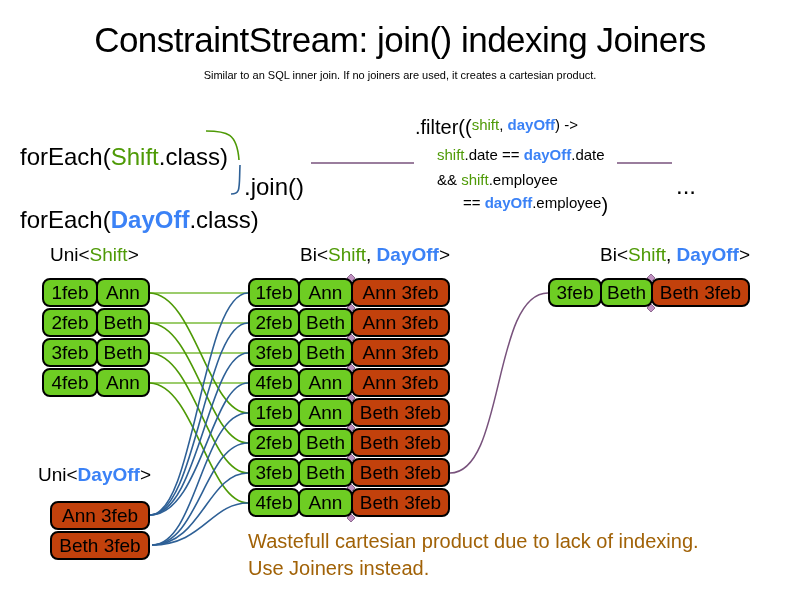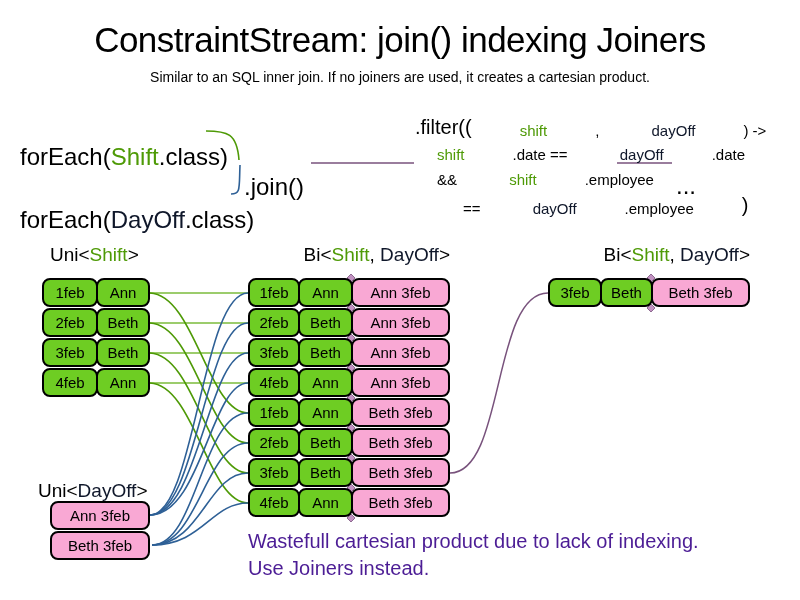--- a/index.html
+++ b/index.html
@@ -1,42 +1,42 @@
 <!DOCTYPE html>
 <html><head>
 <meta charset="utf-8">
 <style>
   html,body{margin:0;padding:0;}
   body{width:800px;height:600px;position:relative;background:#ffffff;
        font-family:"Liberation Sans",sans-serif;color:#000;overflow:hidden;}
   .abs{position:absolute;}
   #title{left:0;right:0;top:20px;text-align:center;font-size:35px;letter-spacing:-0.5px;}
-  #subtitle{left:0;right:0;top:69px;text-align:center;font-size:14px;}
+  #subtitle{left:0;right:0;top:69px;text-align:center;font-size:11px;}
   .code{font-size:24px;white-space:nowrap;margin-top:24px;}
   .tok-green{color:#4e9a06;}
-  .tok-blue{color:#0f172a;}
-  .filter-line{white-space:nowrap;display:flex;align-items:flex-end;font-size:15px;gap:48px;}
+  .tok-blue{color:#3b82f6;font-weight:bold;}
+  .filter-line{white-space:nowrap;display:flex;align-items:flex-start;font-size:15px;}
   .big{font-size:20px;}
   .hdr{font-size:19px;white-space:nowrap;}
   .hdr-center{text-align:right;}
   svg{position:absolute;left:0;top:0;z-index:0;pointer-events:none;}
   .tbl{position:absolute;z-index:1;display:flex;flex-direction:column;}
   .row{display:flex;height:29px;margin-bottom:1px;}
   .cell{box-sizing:border-box;height:29px;border:2px solid #000;border-radius:8px;
-        display:flex;align-items:center;justify-content:center;font-size:15px;}
+        display:flex;align-items:center;justify-content:center;font-size:19px;}
   .green-cell{background:#6ecd23;}
-  .blue-cell{background:#f9a8d4;}
+  .blue-cell{background:#c2410c;}
   .orange{color:#000000;}
   .w-date-l{width:56px;}
   .w-name-l{width:54px;margin-left:-2px;}
   .w-date-m{width:52px;}
   .w-name-m{width:55px;margin-left:-2px;}
   .w-pair-m{width:99px;margin-left:-2px;}
   .w-dayoff{width:100px;}
-  #note{left:248px;top:528px;font-size:20px;line-height:27px;color:#4c1d95;}
+  #note{left:248px;top:528px;font-size:20px;line-height:27px;color:#a16207;}
 </style>
 </head>
 <body>
 
 <svg width="800" height="600" viewBox="0 0 800 600">
 
   <path d="M206,131 C227,131 237,133 239,160" fill="none" stroke="#4e9a06" stroke-width="1.6"></path>
   <path d="M231,194 C241,194 239,188 240,165" fill="none" stroke="#2e6096" stroke-width="1.6"></path>
 
   <line x1="311" y1="163" x2="414" y2="163" stroke="#78527c" stroke-width="1.5"></line>
@@ -108,21 +108,21 @@
 <div class="abs filter-line" style="left:463px;top:194px;">
     <span style="white-space:pre;">== </span>
     <span class="tok-blue">dayOff</span>
     <span>.employee</span>
     <span class="big">)</span>
   </div>
 
 <div class="abs hdr" style="left:50px;top:244px;"><span>Uni&lt;</span><span class="tok-green">Shift</span><span>&gt;</span></div>
 <div class="abs hdr hdr-center" style="left:248px;top:244px;width:202px;"><span>Bi&lt;</span><span class="tok-green">Shift</span><span style="white-space:pre;">, </span><span class="tok-blue">DayOff</span><span>&gt;</span></div>
 <div class="abs hdr hdr-center" style="left:548px;top:244px;width:202px;"><span>Bi&lt;</span><span class="tok-green">Shift</span><span style="white-space:pre;">, </span><span class="tok-blue">DayOff</span><span>&gt;</span></div>
-<div class="abs hdr" style="left:38px;top:480px;"><span>Uni&lt;</span><span class="tok-blue">DayOff</span><span>&gt;</span></div>
+<div class="abs hdr" style="left:38px;top:464px;"><span>Uni&lt;</span><span class="tok-blue">DayOff</span><span>&gt;</span></div>
 
 <div class="tbl" style="left:42px;top:278px;">
   <div class="row">
       <div class="cell green-cell w-date-l">1feb</div>
       <div class="cell green-cell w-name-l orange">Ann</div>
     </div>
   <div class="row">
       <div class="cell green-cell w-date-l">2feb</div>
       <div class="cell green-cell w-name-l orange">Beth</div>
     </div>

